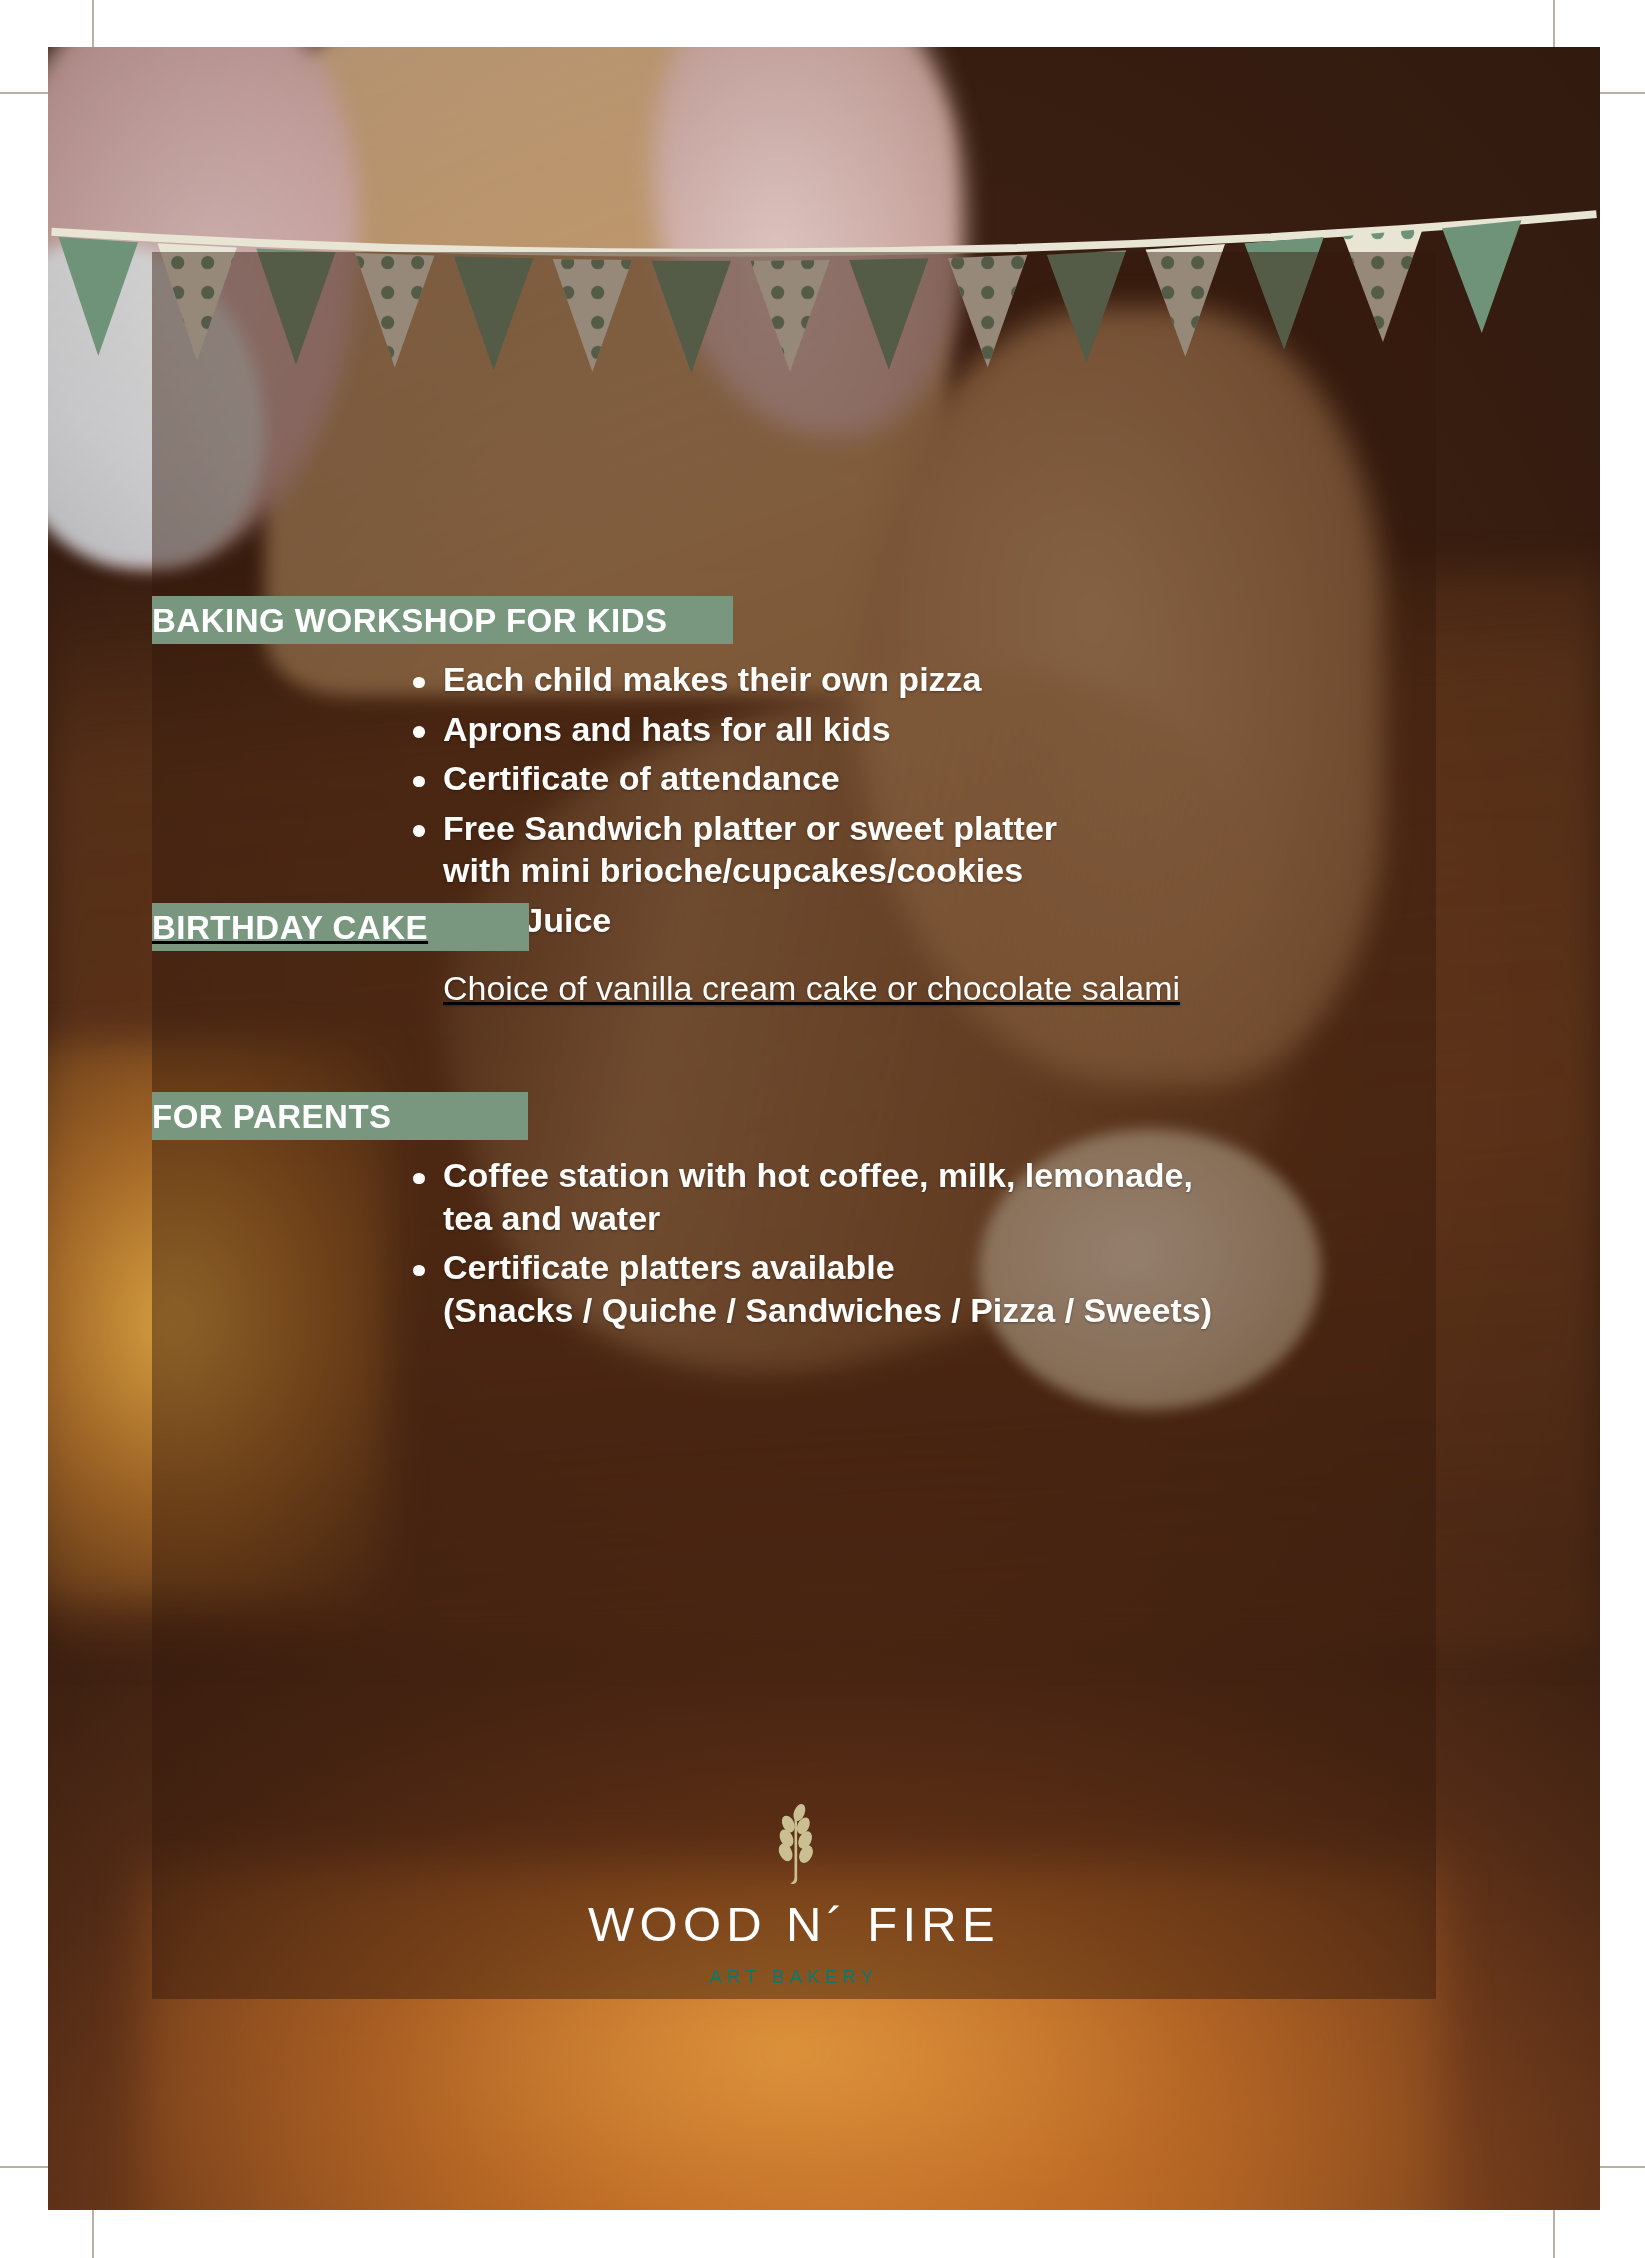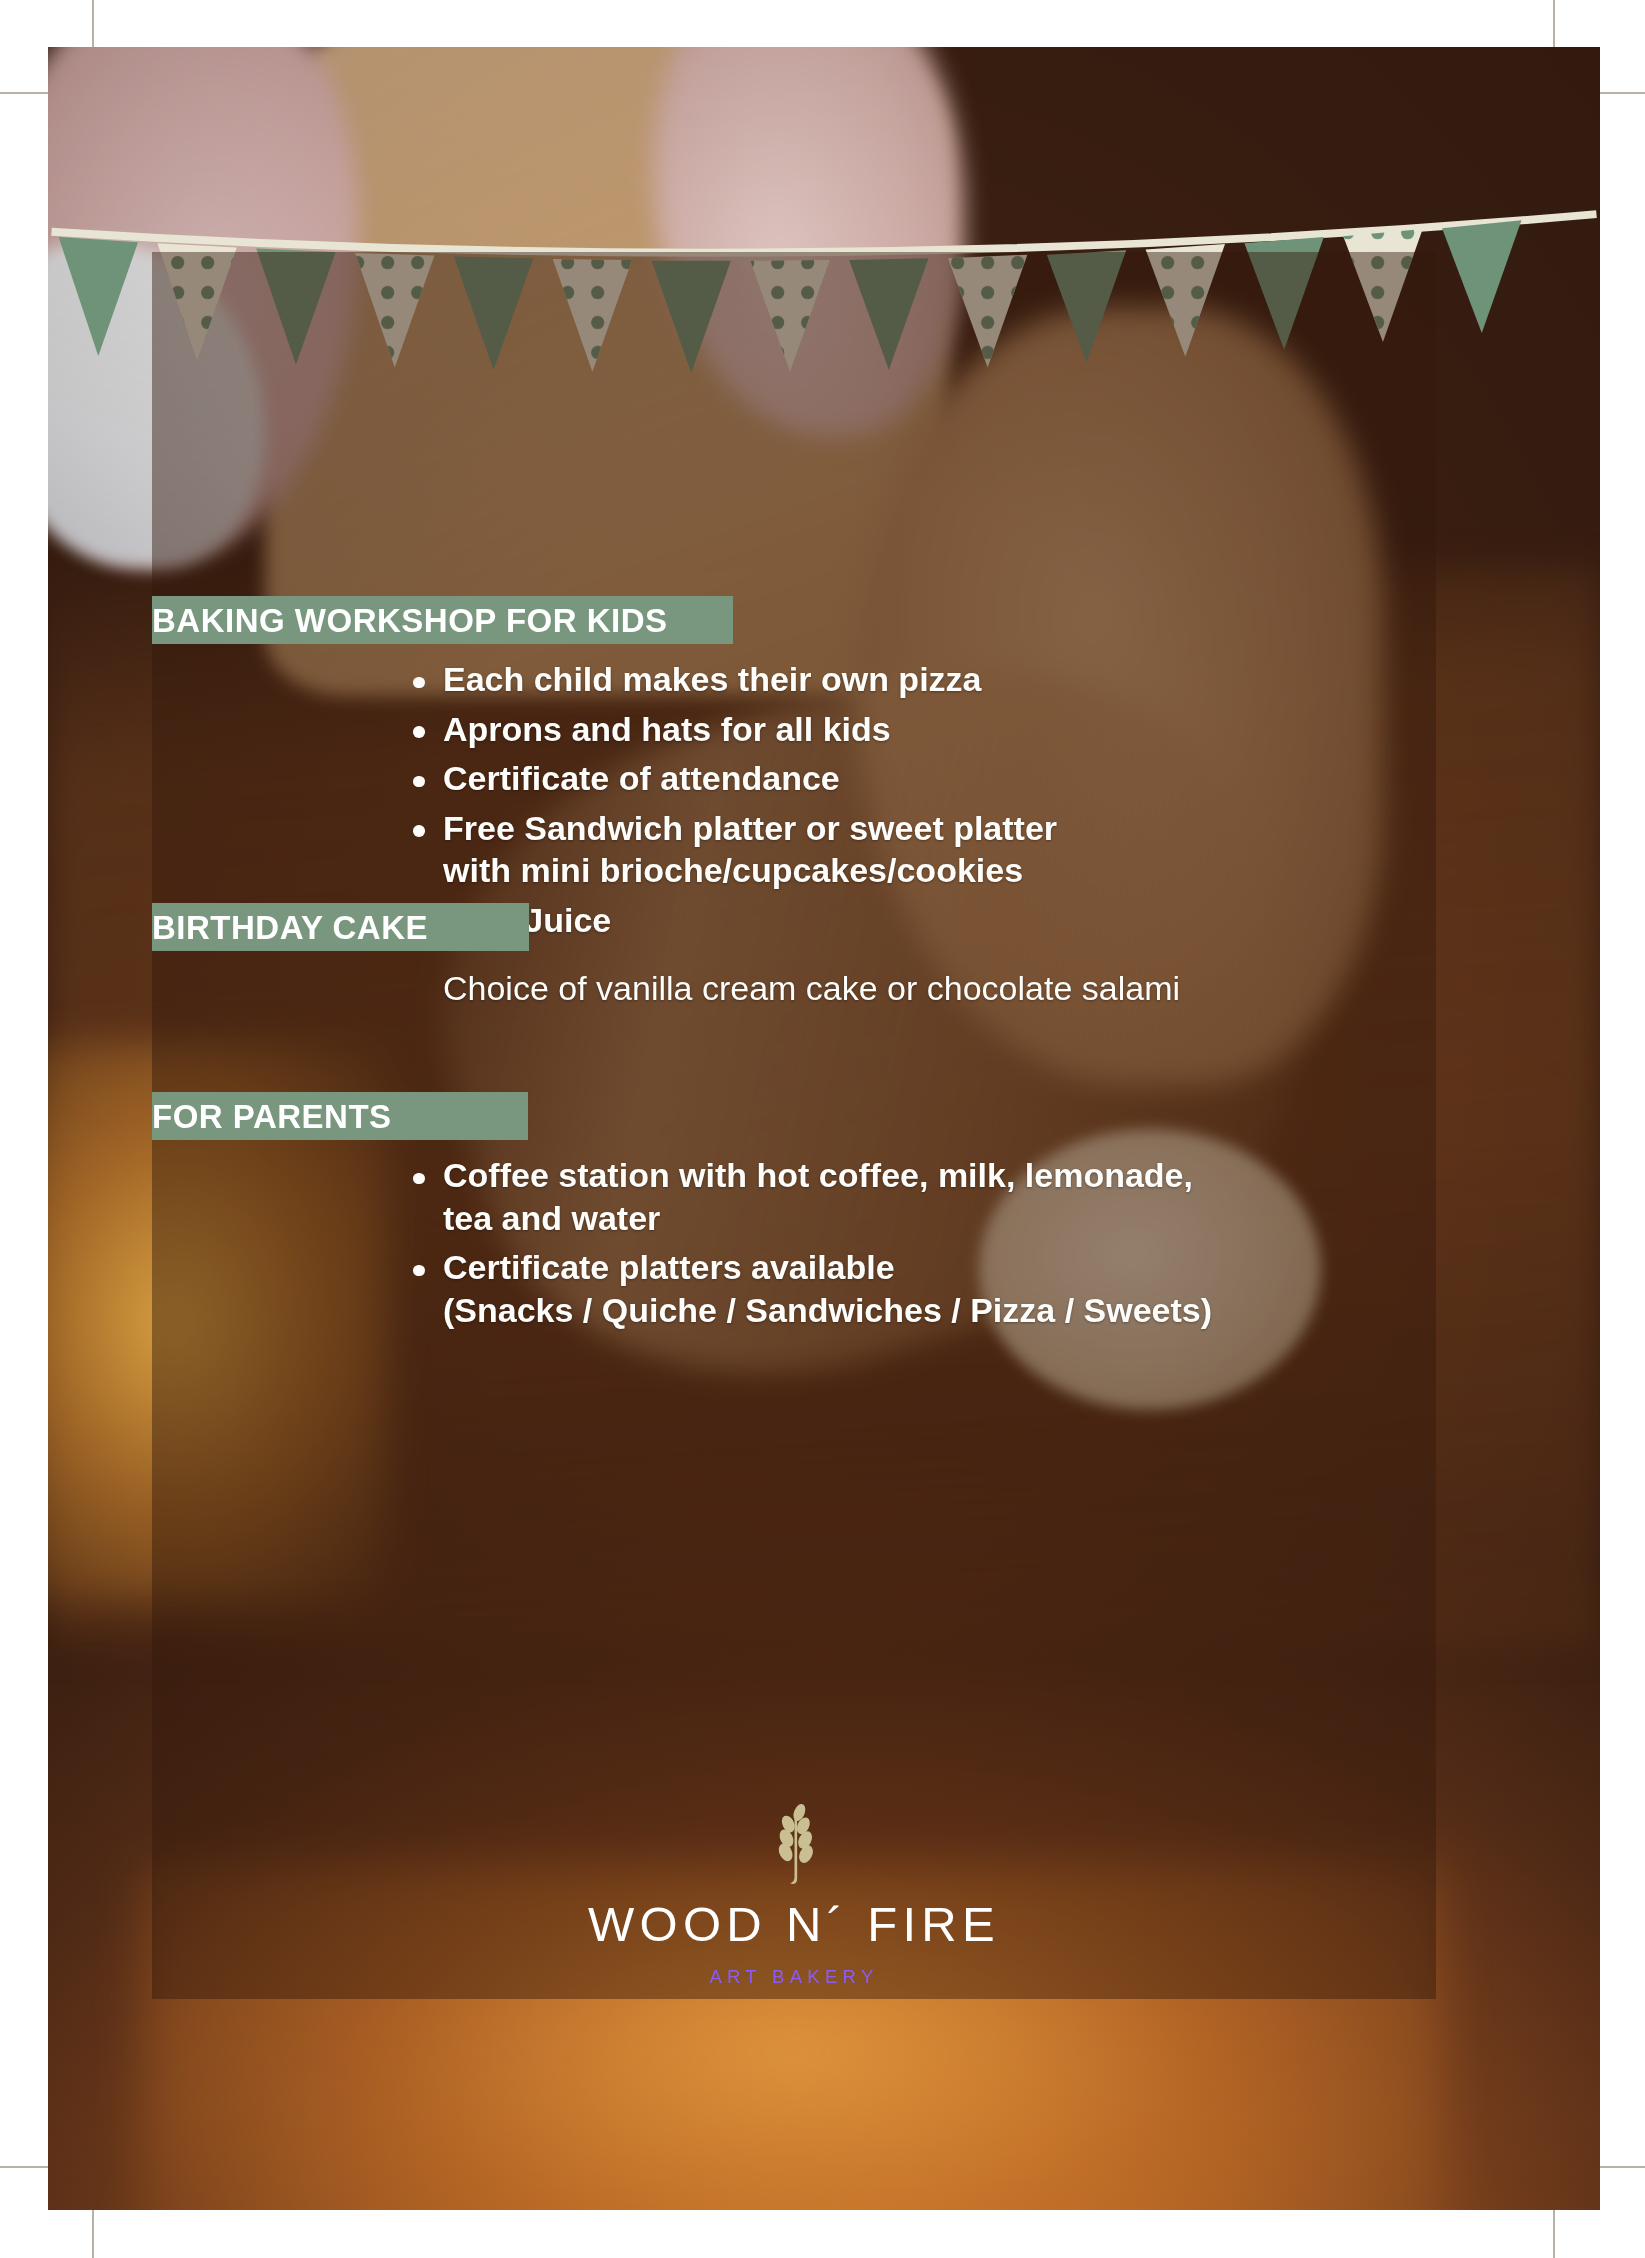--- a/index.html
+++ b/index.html
@@ -169,21 +169,21 @@
     line-height: 1;
     white-space: nowrap;
     padding-right: 1.8px;
   }
   .band.w-kids    { width: 581px; }
   .band.w-cake    { width: 377px; }
   .band.w-parents { width: 376px; }
 
   .section { position: absolute; left: 0; width: 100%; }
   .sec-kids    { top: 0px; }
-  .sec-cake    { top: 307px; }
+  .sec-cake    { top: 307px; text-decoration: underline; }
   .sec-parents { top: 496px; }
 
   ul.items {
     list-style: none;
     margin: 14px 0 0 0;
     padding: 0 0 0 291px;
     font-weight: bold;
   }
   ul.items li {
     position: relative;
@@ -225,21 +225,21 @@
   }
   #logo .wheat { display: block; margin: 0 auto 14px auto; }
   #logo .brand {
     color: #ffffff;
     font-size: 49px;
     font-weight: normal;
     letter-spacing: 5.3px;
     line-height: 1;
   }
   #logo .tag {
-    color: #8b5cf6;
+    color: #0f766e;
     font-size: 18.5px;
     letter-spacing: 5.3px;
     margin-top: 19.4px;
     line-height: 1;
   }
 </style>
 </head>
 <body>
 
 <div id="page">

